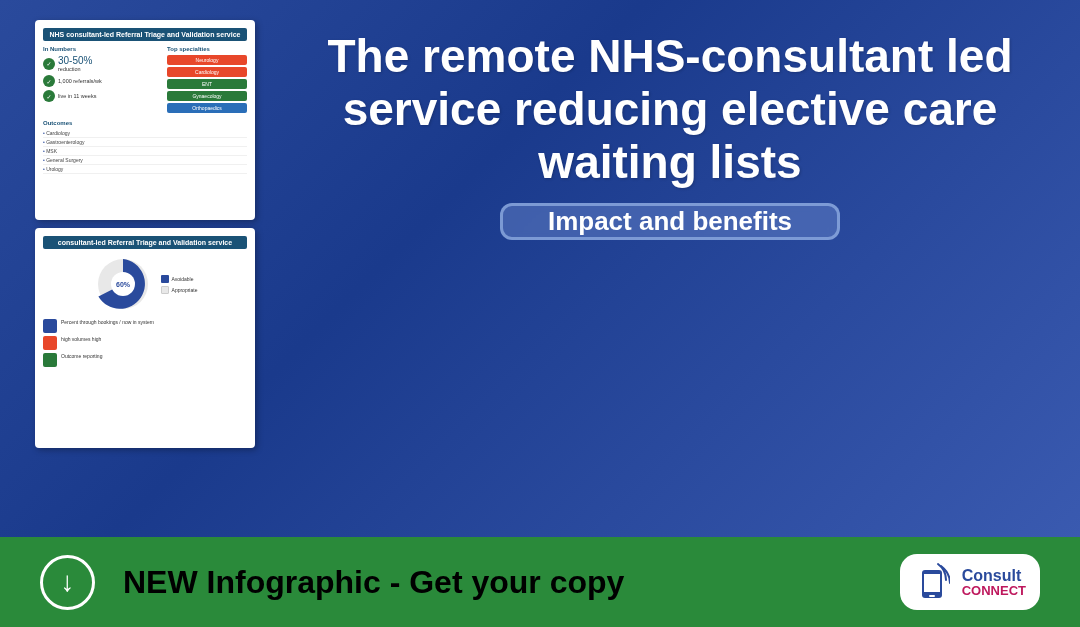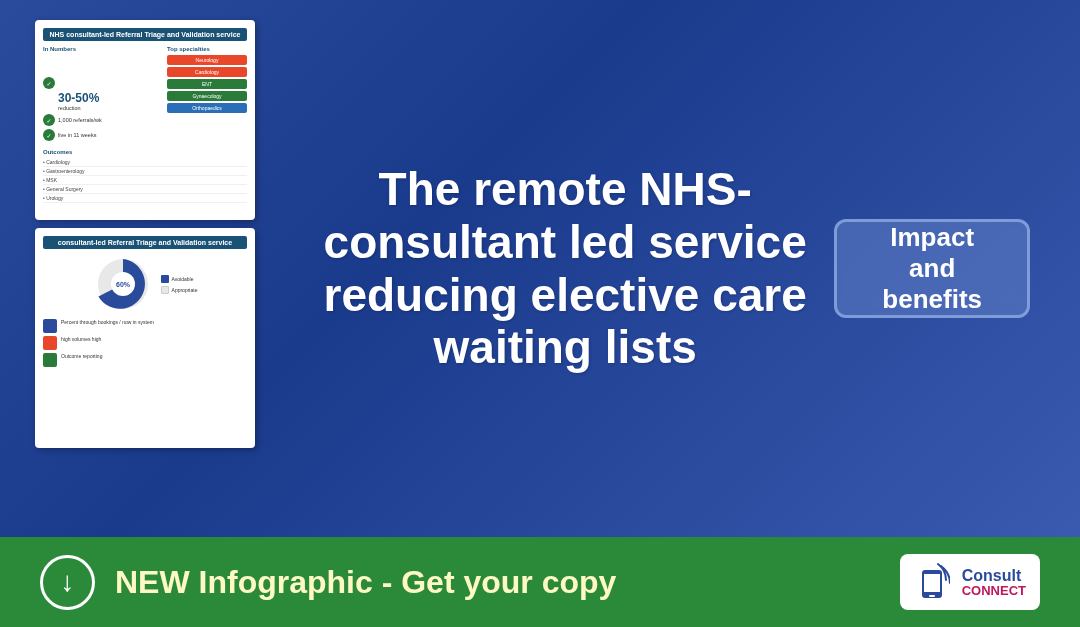--- a/index.html
+++ b/index.html
@@ -110,24 +110,23 @@
       color: white;
       font-size: 6px;
     }
 
     .stat-text {
       font-size: 5.5px;
       color: #333;
     }
 
     .stat-number {
-      font-size: 12px;
-      font-weight: bold;
+      font-size: 10px;
+      font-weight: normal;
       color: #1a5276;
-      margin-top: 36px;
     }
 
     .specialty-badge {
       background: #e8472a;
       color: white;
       font-size: 5px;
       padding: 2px 4px;
       border-radius: 2px;
       margin-bottom: 2px;
       text-align: center;
@@ -172,21 +171,21 @@
       display: flex;
       justify-content: center;
       align-items: center;
       margin: 5px 0;
     }
 
     
     .content-area {
       flex: 1;
       display: flex;
-      flex-direction: row;
+      flex-direction: column;
       align-items: center;
       justify-content: flex-start;
       padding: 30px 50px 30px 30px;
       gap: 14px;
     }
 
     .headline {
       color: white;
       font-size: 46px;
       font-weight: 900;
@@ -232,31 +231,32 @@
       border: 3px solid white;
       border-radius: 50%;
       display: flex;
       align-items: center;
       justify-content: center;
       color: white;
       font-size: 28px;
     }
 
     .bottom-text {
-      color: #fef9c3;
+      color: #000000;
       font-size: 32px;
       font-weight: 900;
+      margin-left: 8px;
     }
 
     .logo-area {
       display: flex;
       align-items: center;
       gap: 12px;
       background: white;
-      border-radius: 8px;
+      border-radius: 17px;
       padding: 8px 14px;
     }
 
     .logo-text {
       display: flex;
       flex-direction: column;
     }
 
     .logo-text-main {
       color: #2a4a9c;

